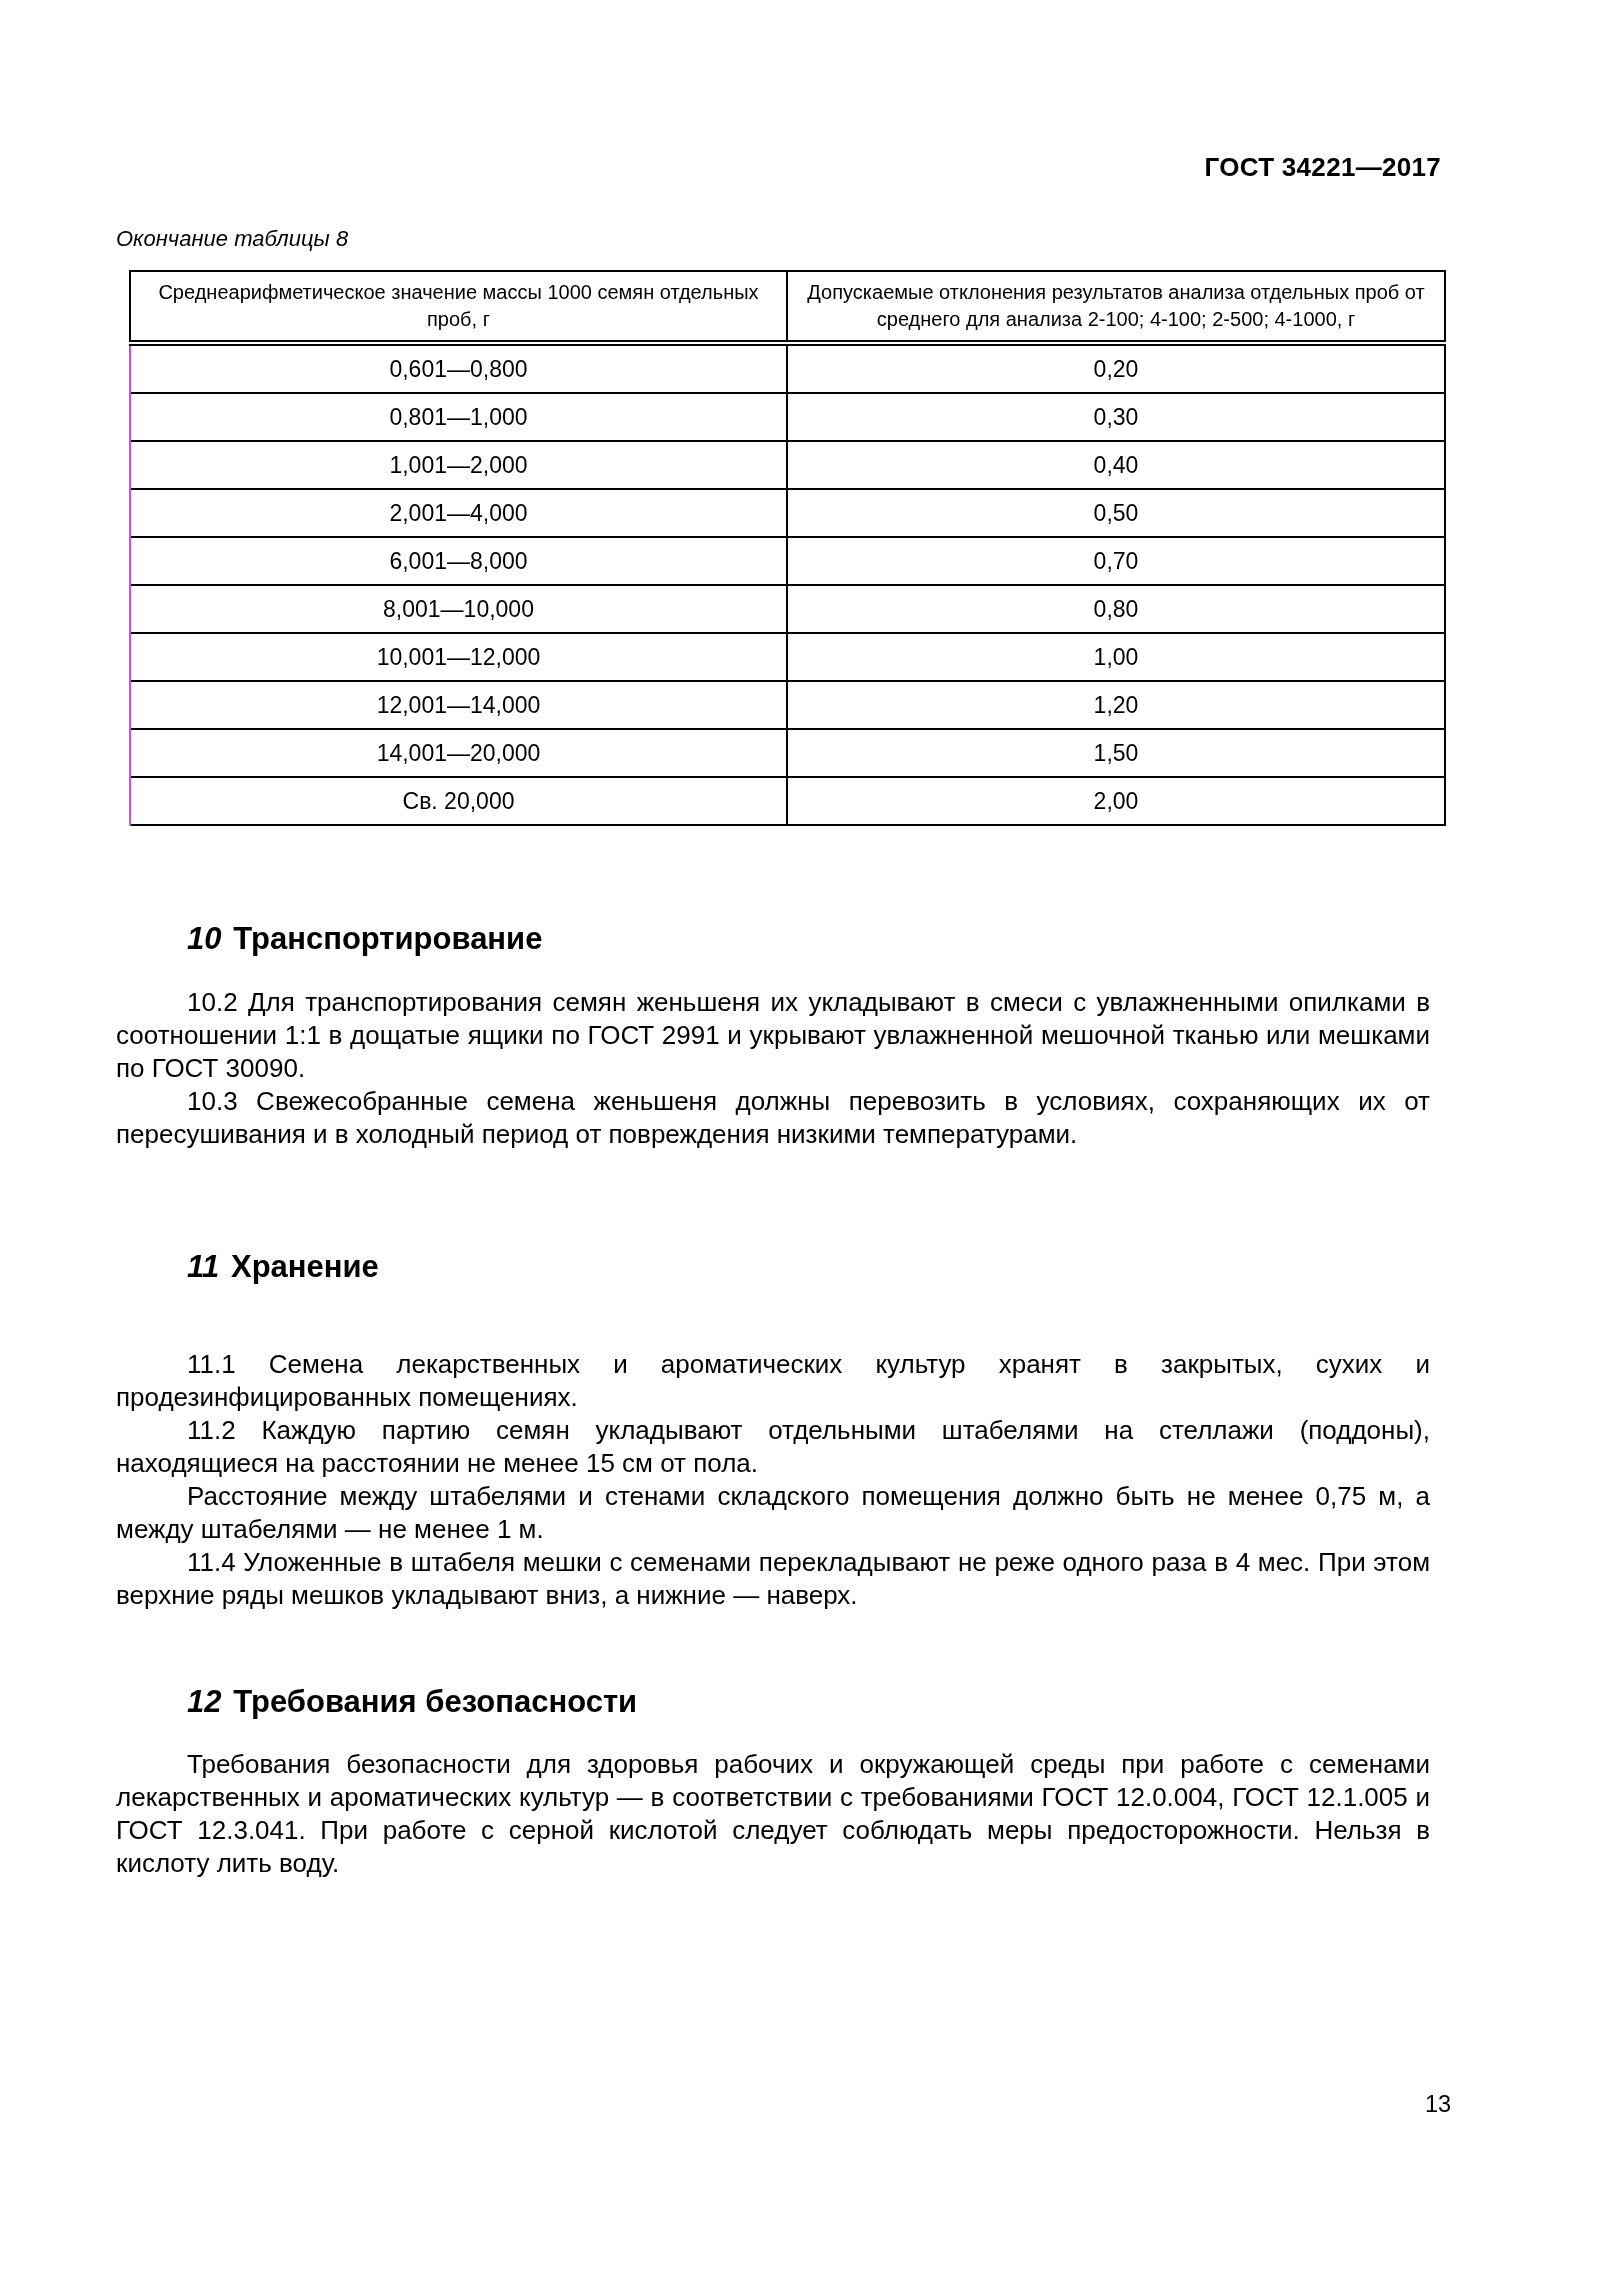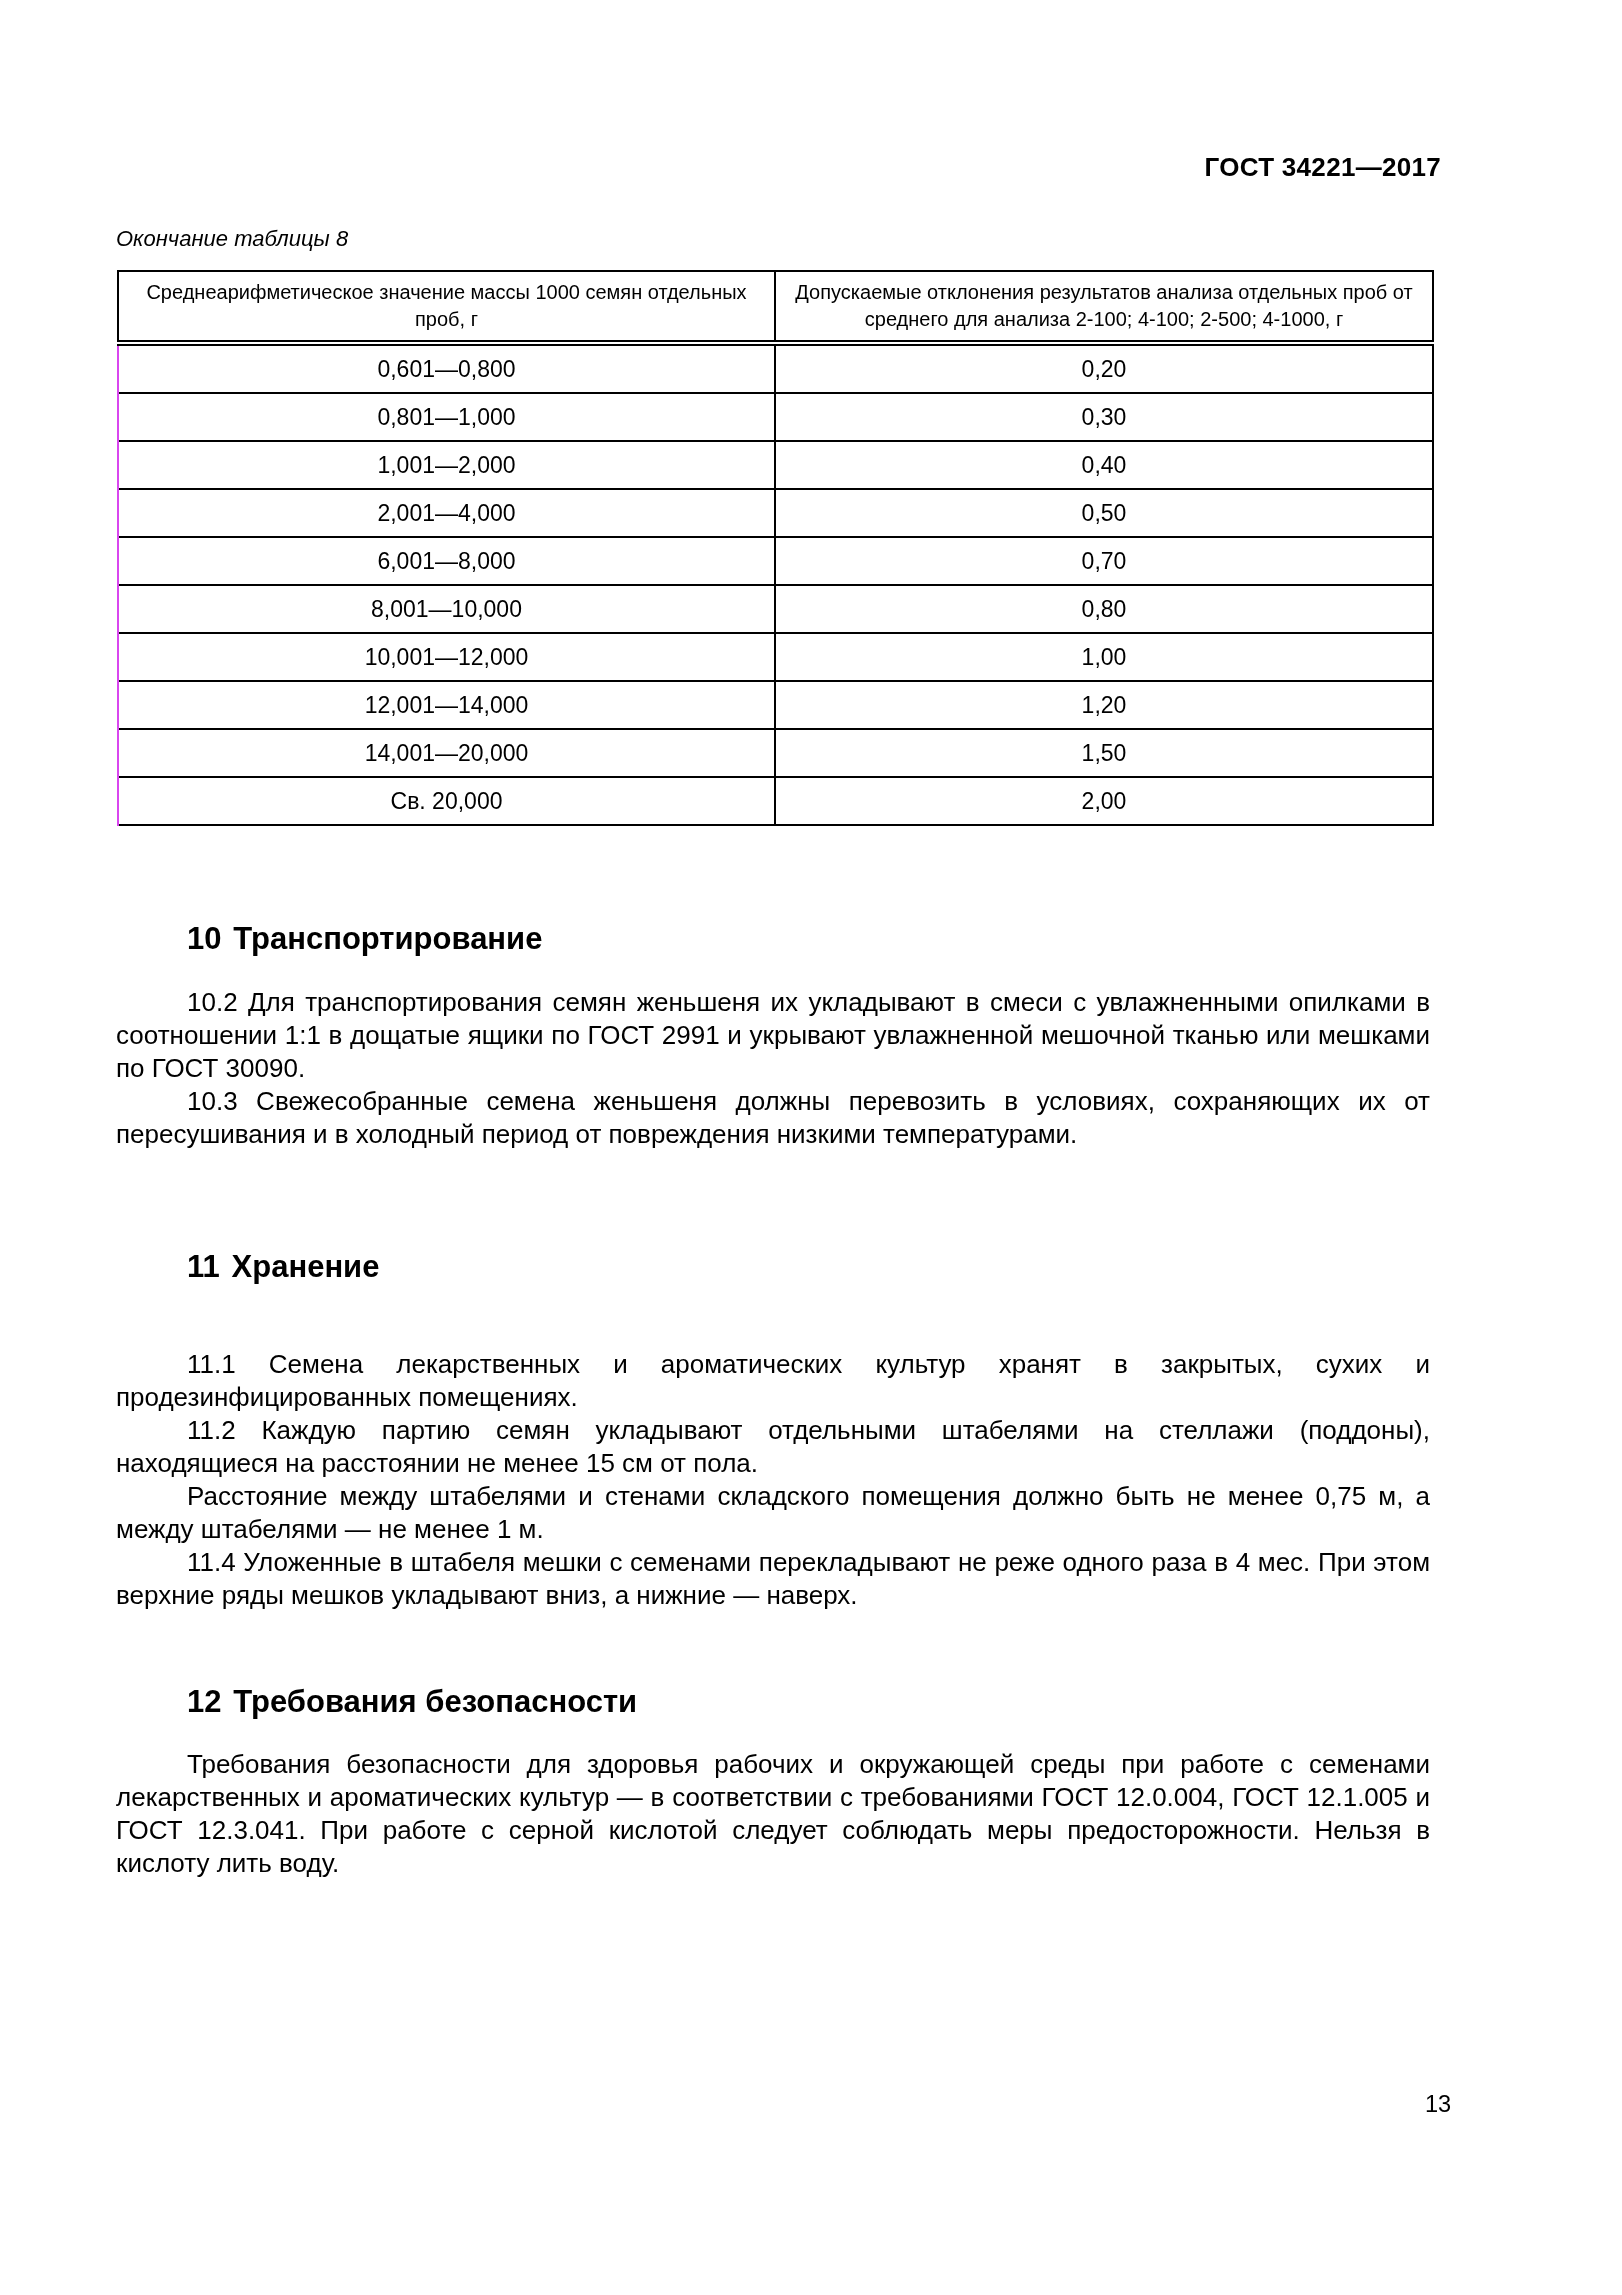--- a/index.html
+++ b/index.html
@@ -9,21 +9,21 @@
     }
     .doc-code {
       position: absolute; top: 152px; right: 182px;
       font-size: 26px; font-weight: bold; letter-spacing: 0.3px;
     }
     .table-caption {
       position: absolute; top: 226px; left: 116px;
       font-size: 22px; font-style: italic;
     }
     .tbl {
-      position: absolute; top: 270px; left: 117px; width: 1315px;
+      position: absolute; top: 270px; left: 129px; width: 1315px;
       border-collapse: collapse; table-layout: fixed;
       border: 2.6px solid #000;
     }
     .tbl col.c1 { width: 657px; }
     .tbl col.c2 { width: 658px; }
     .tbl th {
       font-weight: normal; font-size: 20px; line-height: 27.5px;
       height: 68px; padding: 0 13px; text-align: center; vertical-align: middle;
       border-left: 2px solid #000; border-right: 2px solid #000;
       border-bottom: 6.5px double #000;
@@ -37,21 +37,21 @@
     .tbl tr.first td { border-top: none; }
     .text {
       position: absolute; left: 116px; width: 1314px;
       font-size: 26px; line-height: 33px; text-align: justify;
     }
     .text p { margin: 0; text-indent: 71px; }
     h2 {
       position: absolute; left: 187px; margin: 0;
       font-size: 31px; font-weight: bold;
     }
-    h2 .num { margin-right: 11.8px; }
+    h2 .num { margin-right: 11.8px; font-style: italic; }
     .page-num {
       position: absolute; top: 2091px; left: 1401px;
       font-size: 23.6px;
       margin-left: 24px;
     }
   </style>
 </head>
 <body>
 
 <div class="doc-code">ГОСТ 34221—2017</div>

